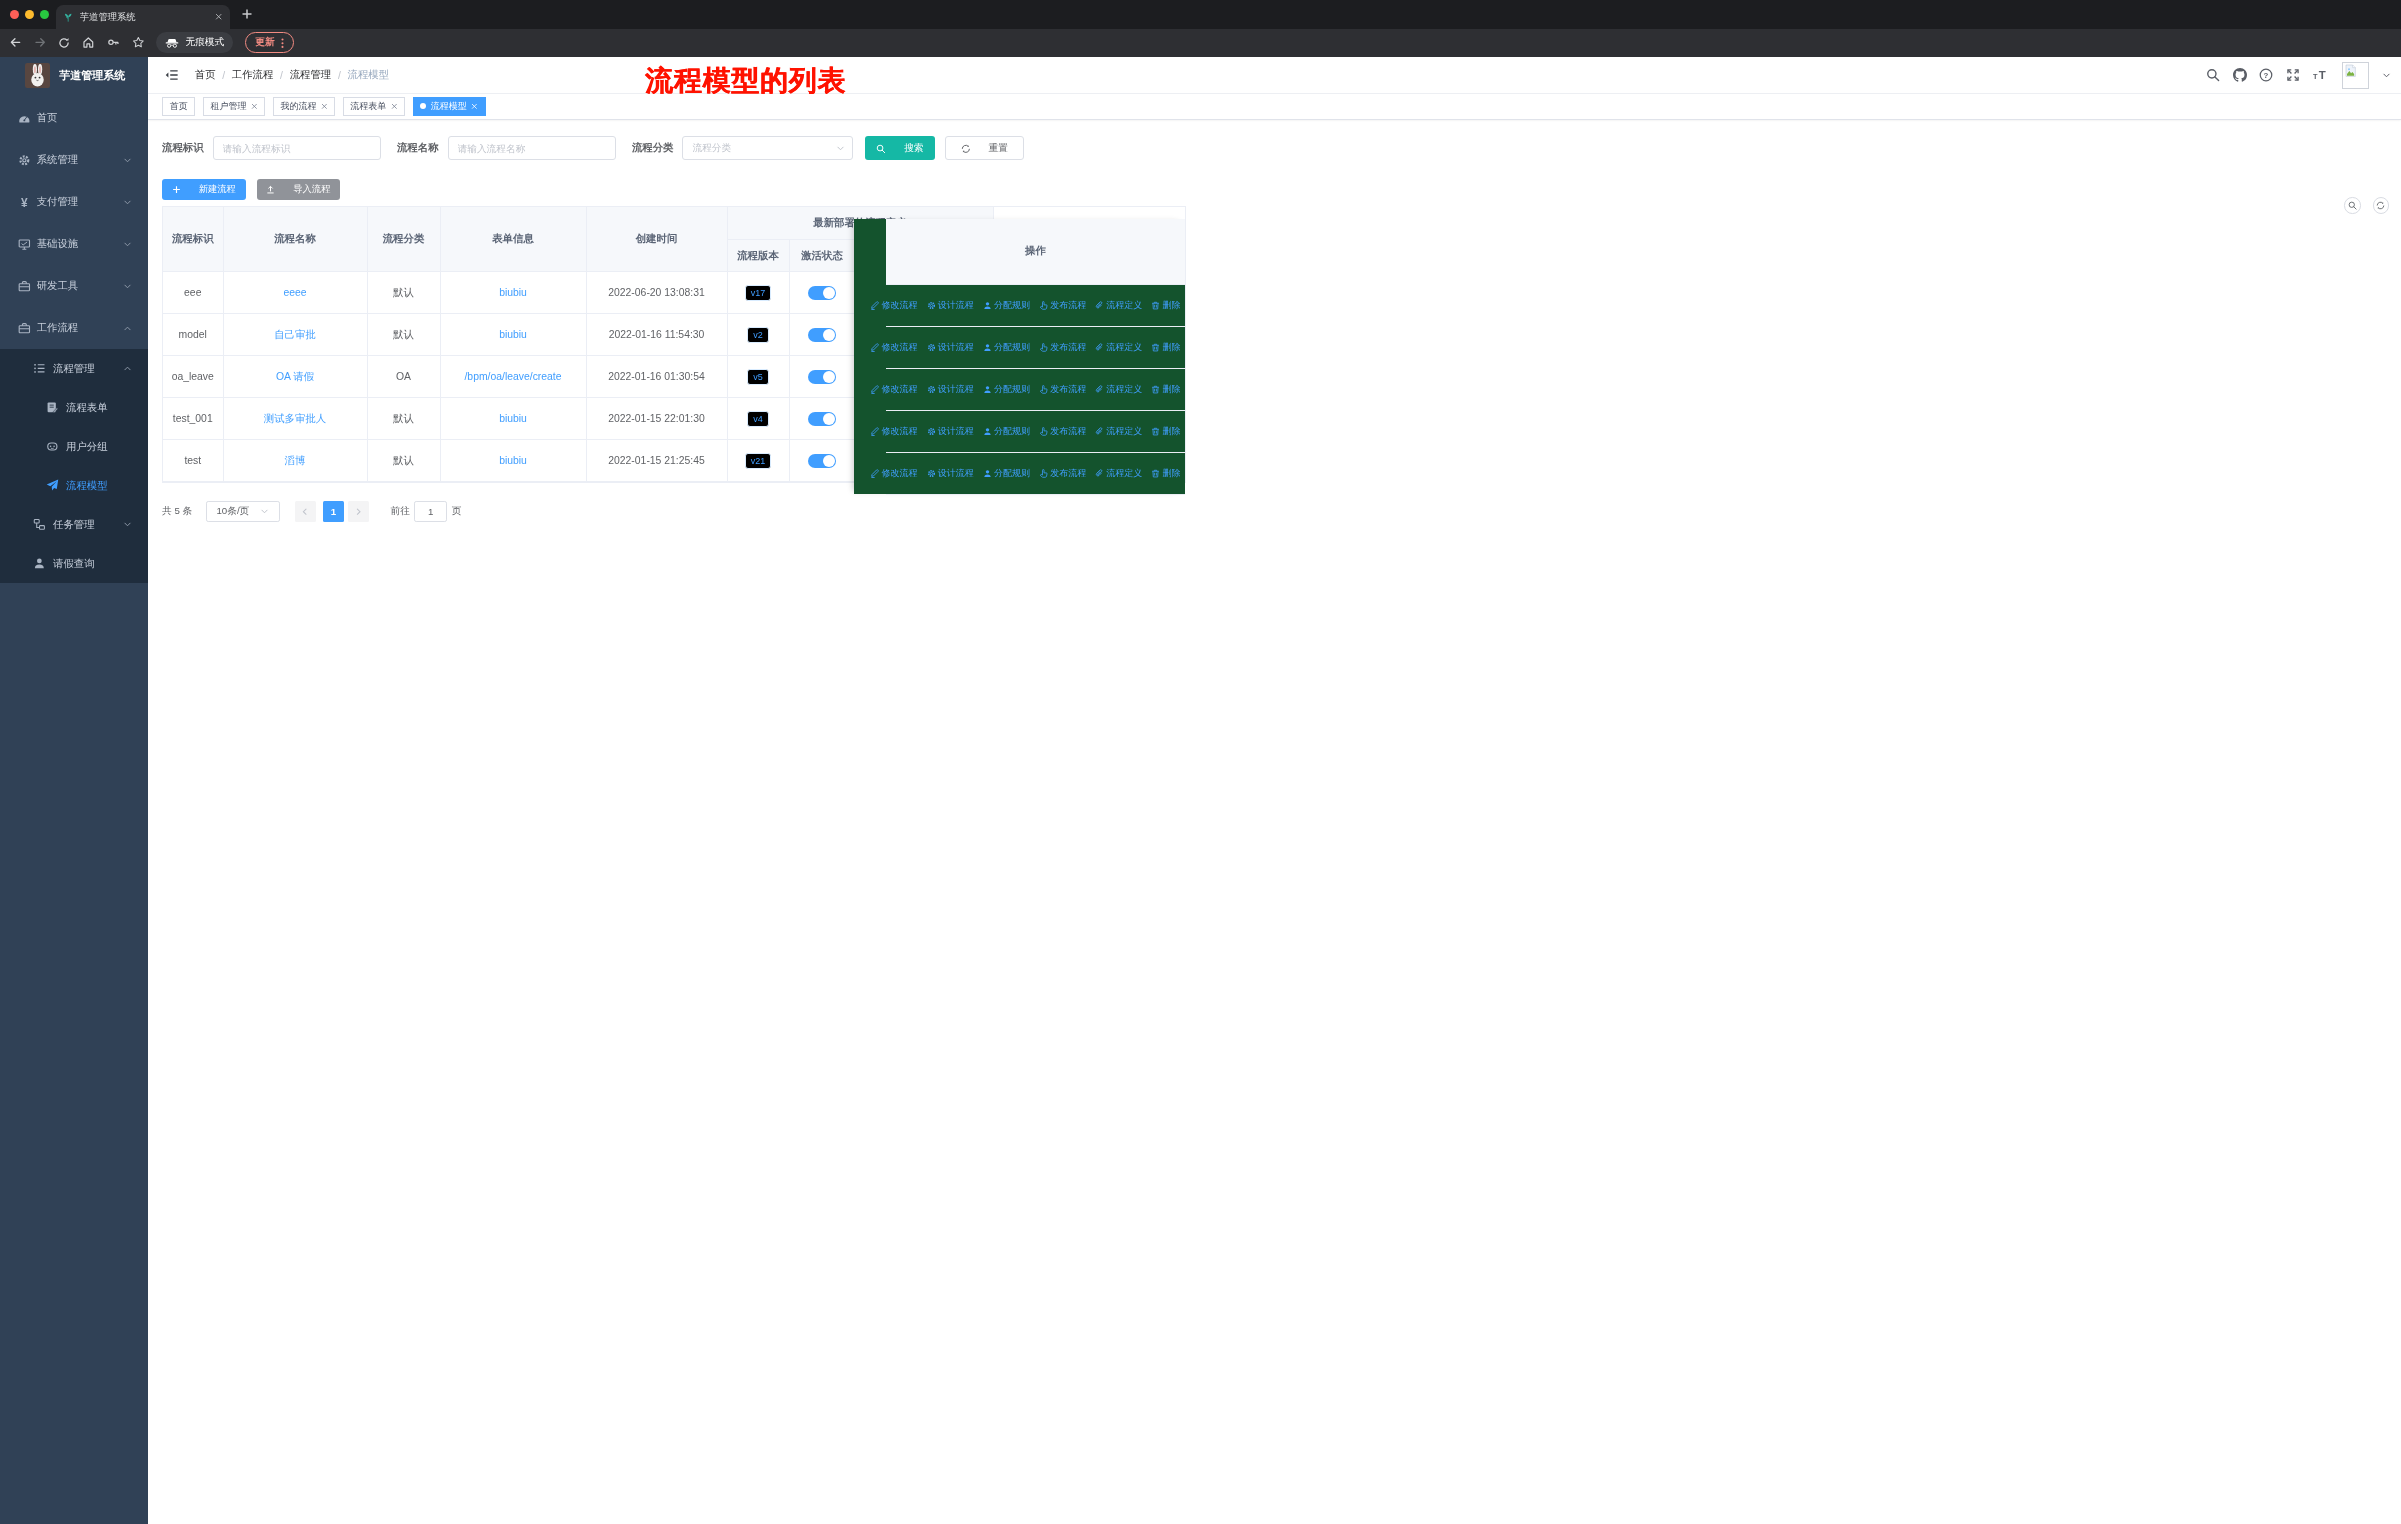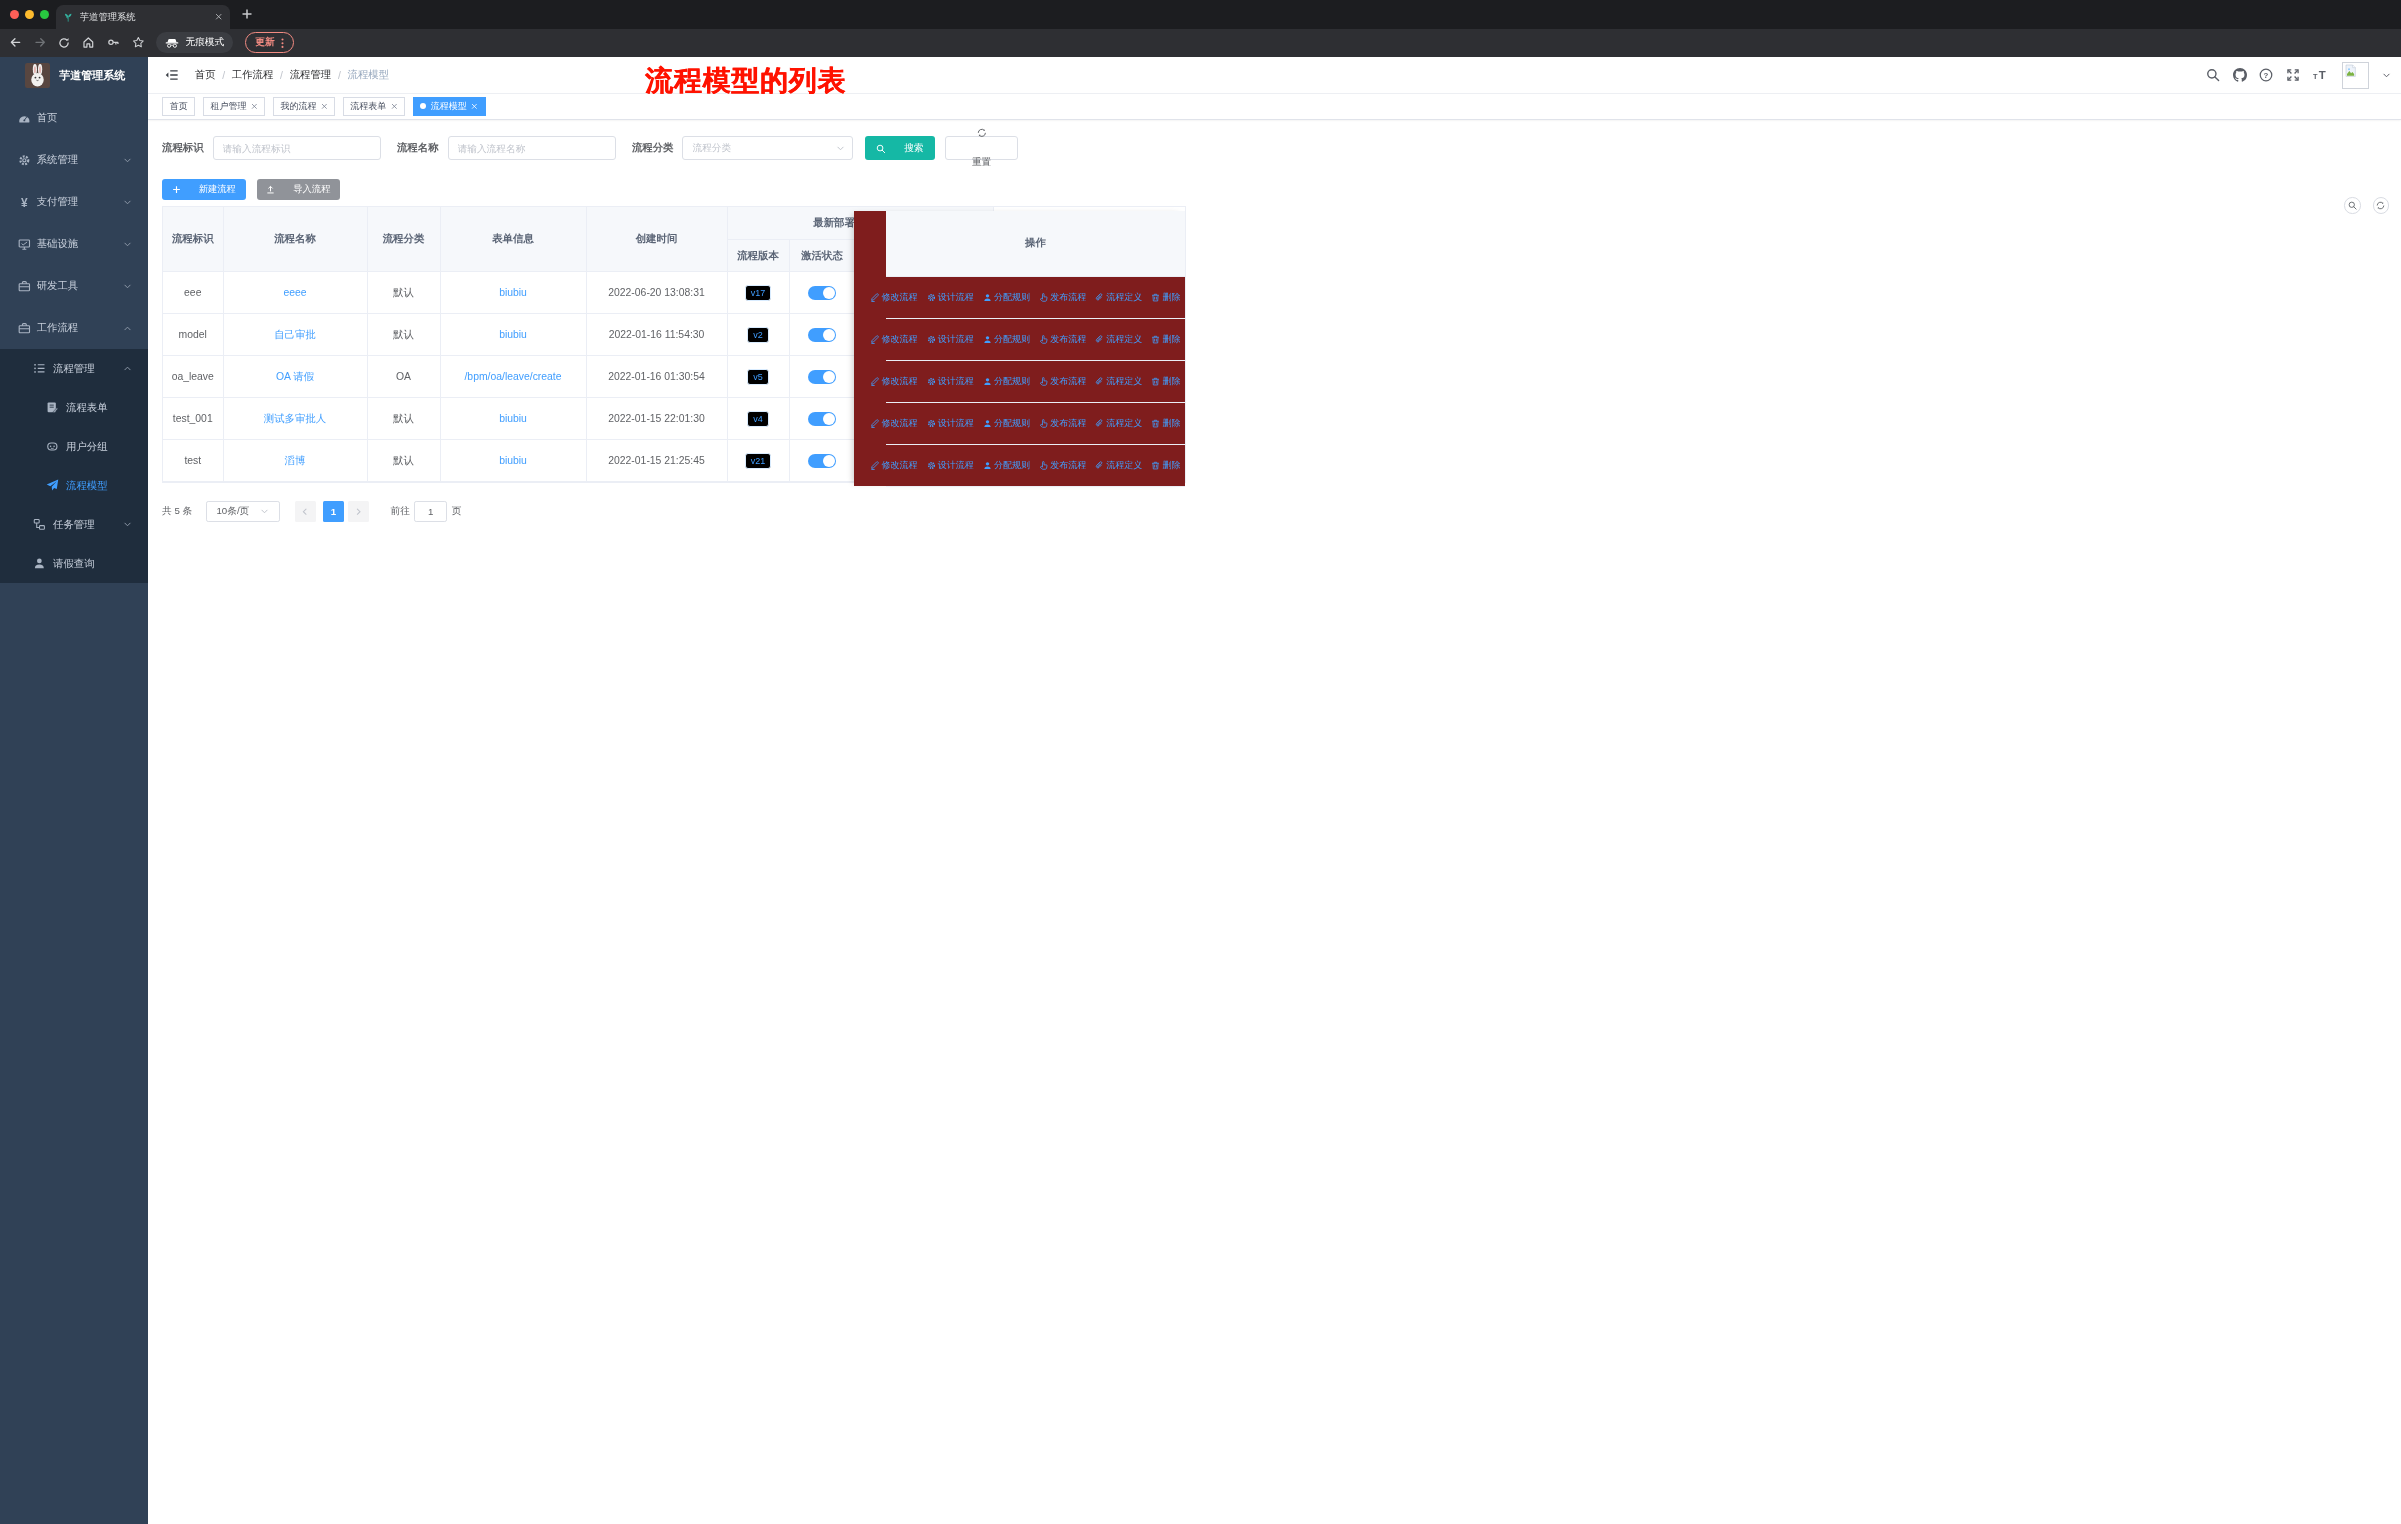--- a/index.html
+++ b/index.html
@@ -76,42 +76,42 @@
   .f-input { width:168px; height:24px; border:0.7px solid #dcdfe6; border-radius:3px; padding:0 9px;
     font-size:9.7px; color:#606266; margin-right:16.4px; outline:none;
     font-family:"Liberation Sans","DejaVu Sans",sans-serif; }
   .f-input::placeholder { color:#c0c4cc; }
   .f-select { width:171px; height:24px; border:0.7px solid #dcdfe6; border-radius:3px; padding:0 9px;
     font-size:9.7px; color:#c0c4cc; margin-right:12px; display:flex; align-items:center; position:relative; }
   .f-select .caret { position:absolute; right:7.4px; color:#c0c4cc; }
   .btn { display:inline-flex; align-items:center; justify-content:center; gap:18px; border-radius:3px;
     font-size:9.7px; cursor:pointer; white-space:nowrap; }
   .btn-search { height:24px; padding:0 11px; background:#15b8a5; color:#fff; margin-right:10.4px; }
-  .btn-reset { height:24px; padding:0 26px; background:#fff; color:#606266; border:0.7px solid #dcdfe6;flex-direction:column; }
+  .btn-reset { height:24px; padding:0 15px; background:#fff; color:#606266; border:0.7px solid #dcdfe6; }
   .btn-create { height:21px; padding:0 9.7px; background:#409eff; color:#fff; font-size:9.3px; }
   .btn-import { height:21px; padding:0 9.7px; background:#909399; color:#fff; font-size:9.3px; margin-left:11px; }
   .actions-row { display:flex; align-items:center; margin-top:18.6px; }
   .mini-circles { position:absolute; right:12px; top:61px; display:flex; gap:12px; }
   .circ { width:16.4px; height:16.4px; border-radius:50%; border:0.7px solid #d9dce3; display:flex;
     align-items:center; justify-content:center; color:#5f6368; }
 
   
   .table-wrap { position:relative; width:1024px; margin-top:6px; border:0.7px solid #ebeef5; }
   table.grid { border-collapse:collapse; table-layout:fixed; width:829px; }
   .grid th, .grid td { border-right:0.7px solid #ebeef5; border-bottom:0.7px solid #ebeef5;
     text-align:center; vertical-align:middle; overflow:hidden; white-space:nowrap; }
   .grid thead th { background:#f6f8fb; color:#5a6475; font-size:10.4px; font-weight:bold; }
   .grid tr.h1 th { height:33px; } .grid tr.h2 th { height:32px; }
   .grid tbody td { height:42px; font-size:10.4px; color:#606266; background:#fff; }
   .tlink { color:#409eff; text-decoration:none; cursor:pointer; }
   .vbadge { display:inline-block; padding:2.2px 5.2px; font-size:9px; color:#409eff; background:#000000;
     border:0.7px solid #d9ecff; border-radius:3px; }
   .switch { width:28px; height:14px; border-radius:7.4px; background:#409eff; position:relative; margin:0 auto; cursor:pointer; }
   .switch .knob { position:absolute; top:1.1px; right:1.1px; width:12px; height:12px; border-radius:50%; background:#fff; }
-  .fixed-panel { position:absolute; top:4px; left:691px; width:331px; height:100%; background:#7f1d1d;
+  .fixed-panel { position:absolute; top:12px; left:691px; width:331px; height:100%; background:#14532d;
     box-shadow:-4.5px 0 6px -3px rgba(0,0,0,.22);padding-left:32px; }
   .panel-head { height:66px; background:#f6f8fb; border-bottom:0.7px solid #ebeef5; display:flex;
     align-items:center; justify-content:center; font-weight:bold; color:#5a6475; font-size:10.4px; }
   .panel-row { height:42px; border-bottom:0.7px solid #ebeef5; display:flex; align-items:center; justify-content:flex-end; }
   .alink { display:inline-flex; align-items:center; gap:2.2px; color:#409eff; font-size:9px; margin:0 4.5px;
     text-decoration:none; cursor:pointer; white-space:nowrap; }
   .alink .aic { width:9px; height:9px; }
 
   
   .pagination { display:flex; align-items:center; justify-content:flex-start; margin-top:18px; font-size:9.7px; color:#606266; }

